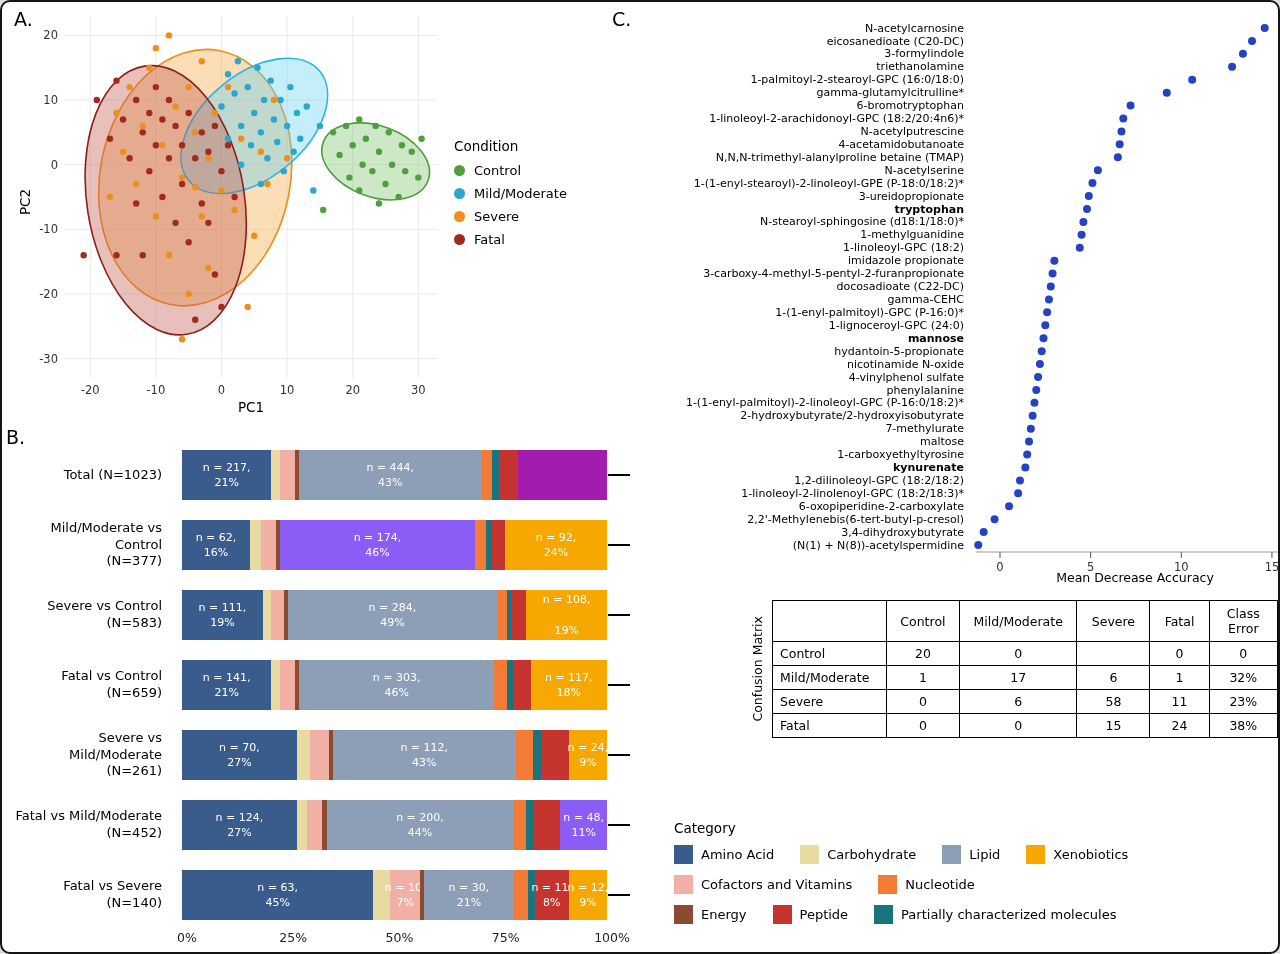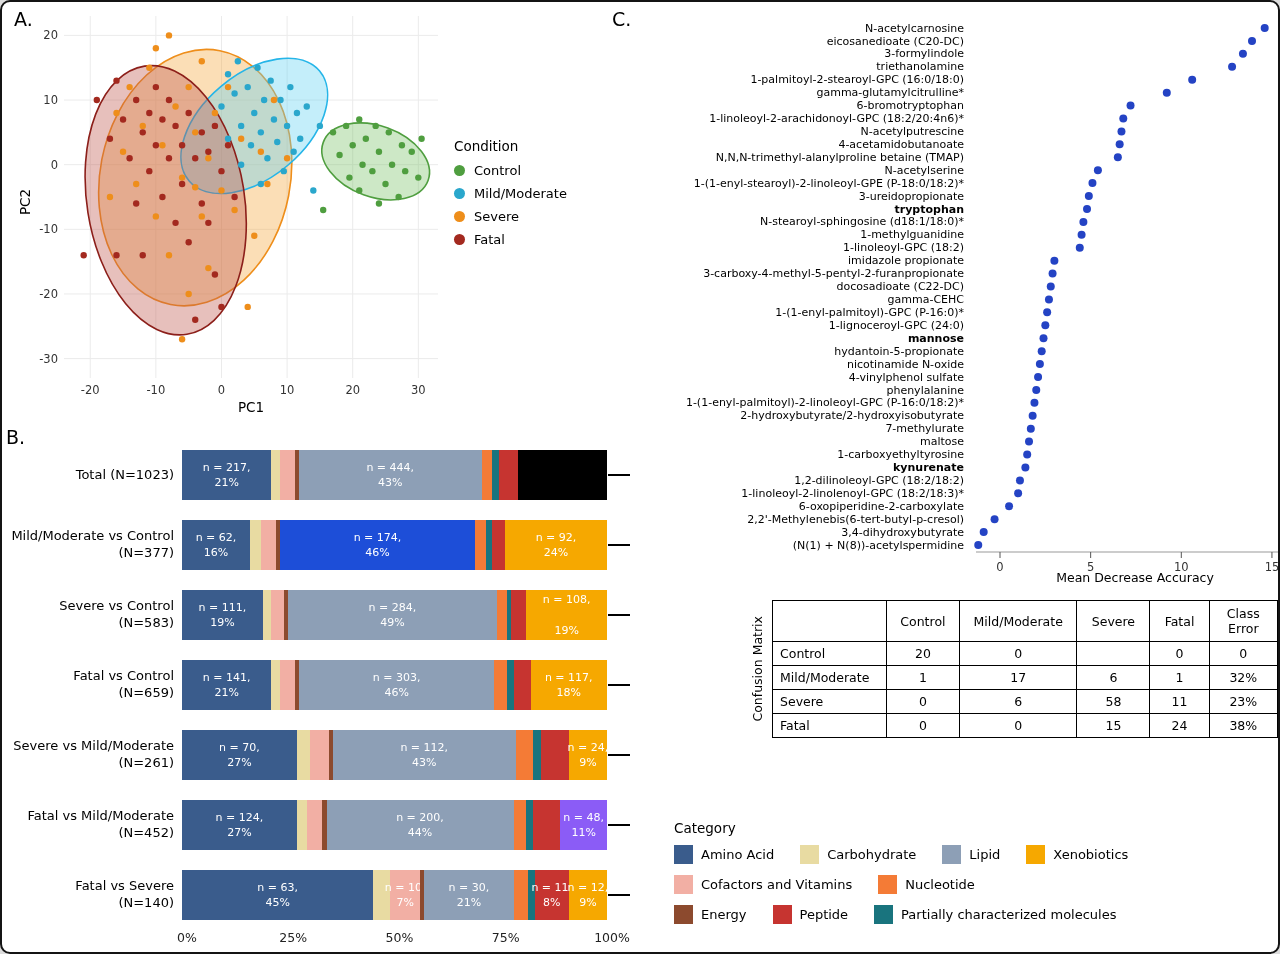--- a/index.html
+++ b/index.html
@@ -12,21 +12,21 @@
   .tick{font-size:11.5px;fill:#333;}
   .axis-title{font-size:13.5px;fill:#000;}
   .axis-title2{font-size:12.5px;fill:#000;}
   .dlab{font-size:11px;fill:#000;}
   .leg-title{font-size:13.5px;margin-bottom:9px;}
   .pleg-item{display:flex;align-items:center;margin-bottom:8px;}
   .pleg-dot{width:11px;height:11px;border-radius:50%;margin-right:9px;flex-shrink:0;}
   .pleg-lab{font-size:13px;}
   #bars{width:640px;}
   .brow{display:flex;align-items:center;height:70px;}
-  .blab{width:180px;text-align:right;padding-right:8px;font-size:13px;line-height:1.3;box-sizing:border-box;flex-shrink:0;}
+  .blab{width:180px;text-align:right;padding-right:20px;font-size:13px;line-height:1.3;box-sizing:border-box;flex-shrink:0;}
   .bbar{width:425px;height:50px;display:flex;flex-shrink:0;text-align:center;}
   .bseg{height:100%;display:flex;flex-direction:column;justify-content:center;align-items:center;}
   .segtext{color:#fff;font-size:11px;line-height:1.4;white-space:nowrap;}
   .btick{width:22px;height:2px;background:#000;margin-left:1px;}
   #bars-axis{height:18px;}
   .baxt{position:absolute;transform:translateX(-50%);font-size:12.5px;color:#222;}
   #cm-wrap{display:flex;align-items:center;}
   #cm-side{writing-mode:vertical-rl;transform:rotate(180deg);font-size:12.5px;margin-right:7px;text-align:center;}
   #cm-table{border-collapse:collapse;font-size:12.5px;background:#fff;}
   #cm-table th,#cm-table td{border:1px solid #000;padding:4px 7px;text-align:center;font-weight:400;}
@@ -235,41 +235,41 @@
           <div class="bseg" style="width: 2%; background: rgb(232, 219, 162);"></div>
           <div class="bseg" style="width: 3.5%; background: rgb(242, 175, 164);"></div>
           <div class="bseg" style="width: 1%; background: rgb(140, 74, 46);"></div>
           <div class="bseg" style="width: 43%; background: rgb(141, 159, 182);">
             <div class="segtext">n = 444,</div>
             <div class="segtext">43%</div>
           </div>
           <div class="bseg" style="width: 2.5%; background: rgb(244, 123, 54);"></div>
           <div class="bseg" style="width: 1.5%; background: rgb(25, 116, 126);"></div>
           <div class="bseg" style="width: 4.5%; background: rgb(198, 52, 48);"></div>
-          <div class="bseg" style="width: 21%; background: #000000; gap: 44px;">
+          <div class="bseg" style="width: 21%; background: #a21caf; gap: 44px;">
             <div class="segtext">n = 211,</div>
             <div class="segtext">21%</div>
           </div>
         </div>
         <div class="btick"></div>
       </div>
       <div class="brow">
         <div class="blab">
           <div>Mild/Moderate vs Control</div>
           <div>(N=377)</div>
         </div>
         <div class="bbar">
           <div class="bseg" style="width: 16%; background: rgb(58, 92, 140);">
             <div class="segtext">n = 62,</div>
             <div class="segtext">16%</div>
           </div>
           <div class="bseg" style="width: 2.5%; background: rgb(232, 219, 162);"></div>
           <div class="bseg" style="width: 3.5%; background: rgb(242, 175, 164);"></div>
           <div class="bseg" style="width: 1%; background: rgb(140, 74, 46);"></div>
-          <div class="bseg" style="width: 46%; background: #1d4ed8;">
+          <div class="bseg" style="width: 46%; background: #8b5cf6;">
             <div class="segtext">n = 174,</div>
             <div class="segtext">46%</div>
           </div>
           <div class="bseg" style="width: 2.5%; background: rgb(244, 123, 54);"></div>
           <div class="bseg" style="width: 1.5%; background: rgb(25, 116, 126);"></div>
           <div class="bseg" style="width: 3%; background: rgb(198, 52, 48);"></div>
           <div class="bseg" style="width: 24%; background: rgb(246, 168, 0);">
             <div class="segtext">n = 92,</div>
             <div class="segtext">24%</div>
           </div>

